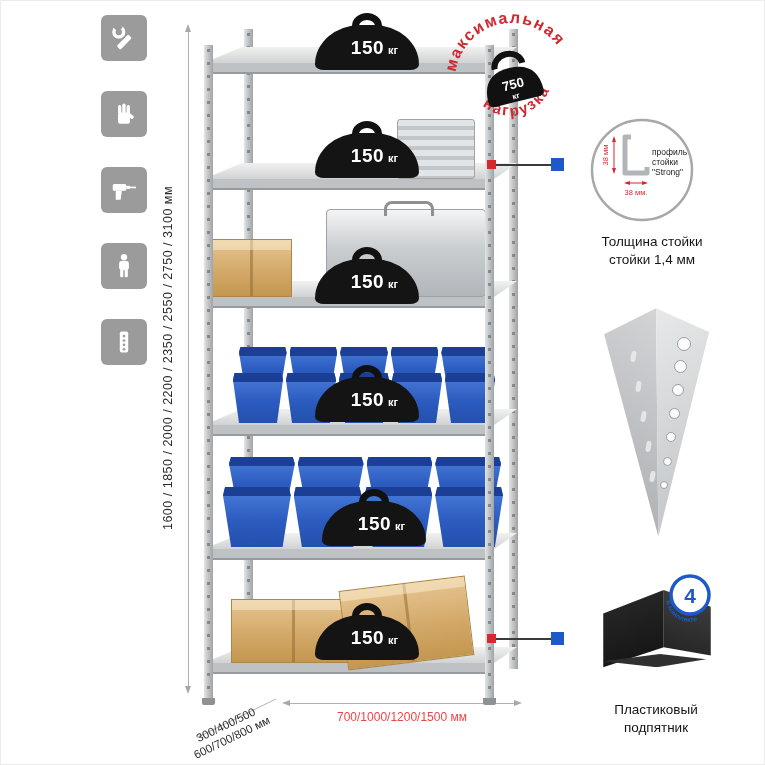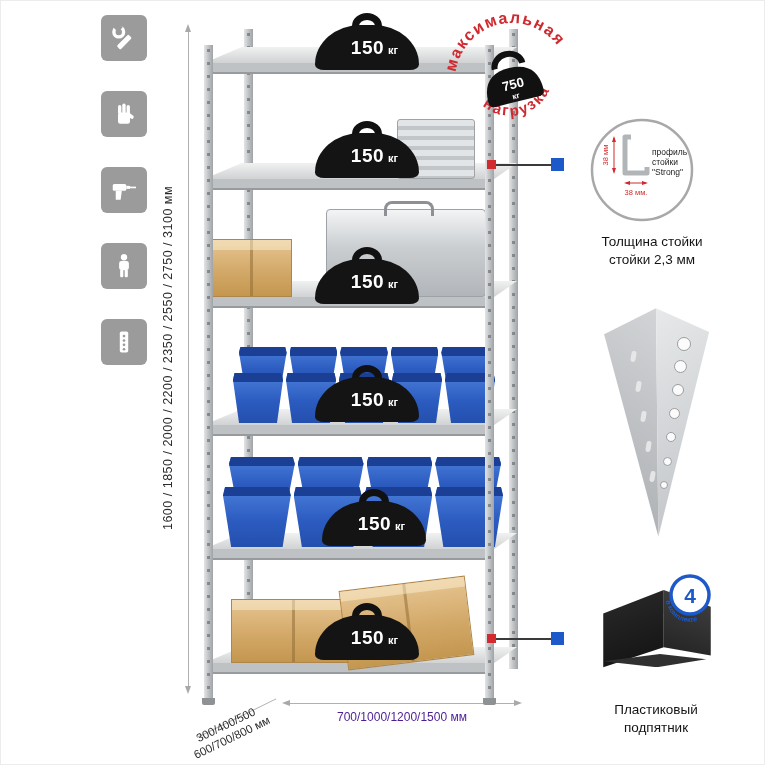--- a/index.html
+++ b/index.html
@@ -82,21 +82,21 @@
               background:linear-gradient(200deg,#454545,#141414);}
   .foot-base{position:absolute;left:2%;right:6%;bottom:2%;height:16%;
              clip-path:polygon(0 55%,55% 0,100% 40%,52% 100%);background:#303030;}
   .qty-badge{position:absolute;left:658px;top:566px;z-index:8;}
 
   
   .wdim{position:absolute;left:288px;top:702px;width:226px;height:1px;background:#b0b0b0;}
   .wdim::before,.wdim::after{content:"";position:absolute;top:-3.5px;border-top:3.5px solid transparent;border-bottom:3.5px solid transparent;}
   .wdim::before{left:-7px;border-right:8px solid #a8a8a8;}
   .wdim::after{right:-7px;border-left:8px solid #a8a8a8;}
-  .width-label{position:absolute;left:288px;top:709px;width:226px;text-align:center;font-size:12px;color:#4c1d95;}
+  .width-label{position:absolute;left:288px;top:709px;width:226px;text-align:center;font-size:12px;color:#ef4444;}
   .ddim{position:absolute;left:196px;top:736px;width:88px;height:1px;background:#b0b0b0;transform:rotate(-26deg);transform-origin:left center;}
   .depth-label{position:absolute;left:166px;top:716px;width:124px;text-align:center;font-size:11.5px;color:#2b2b2b;
                transform:rotate(-26deg);line-height:1.25;}
 </style>
 </head>
 <body>
 
 <div class="canvas">
 
   <div class="icon-box" style="top:14px">
@@ -281,21 +281,21 @@
       <polygon points="41,64 41,68 35,66" fill="#d22b2f"></polygon>
       <polygon points="53,64 53,68 59,66" fill="#d22b2f"></polygon>
       <text x="47" y="78" font-size="7.5" fill="#d22b2f" text-anchor="middle">38 мм.</text>
       <text x="63" y="38" font-size="8.5" fill="#222">профиль</text>
       <text x="63" y="48" font-size="8.5" fill="#222">стойки</text>
       <text x="63" y="58" font-size="8.5" fill="#222">"Strong"</text>
     </svg>
   </div>
   <div class="caption" style="left:576px;top:232px;width:150px">
     <div>Толщина стойки</div>
-    <div>стойки 2,3 мм</div>
+    <div>стойки 1,4 мм</div>
   </div>
 
   <div class="angle-post">
     <div class="face left"></div>
     <div class="face right"></div>
     <div class="hole" style="left:80px;top:36px;width:12px;height:12px"></div>
     <div class="hole" style="left:77px;top:59px;width:11px;height:11px"></div>
     <div class="hole" style="left:75px;top:83px;width:10px;height:10px"></div>
     <div class="hole" style="left:72px;top:107px;width:9px;height:9px"></div>
     <div class="hole" style="left:69px;top:131px;width:8px;height:8px"></div>

